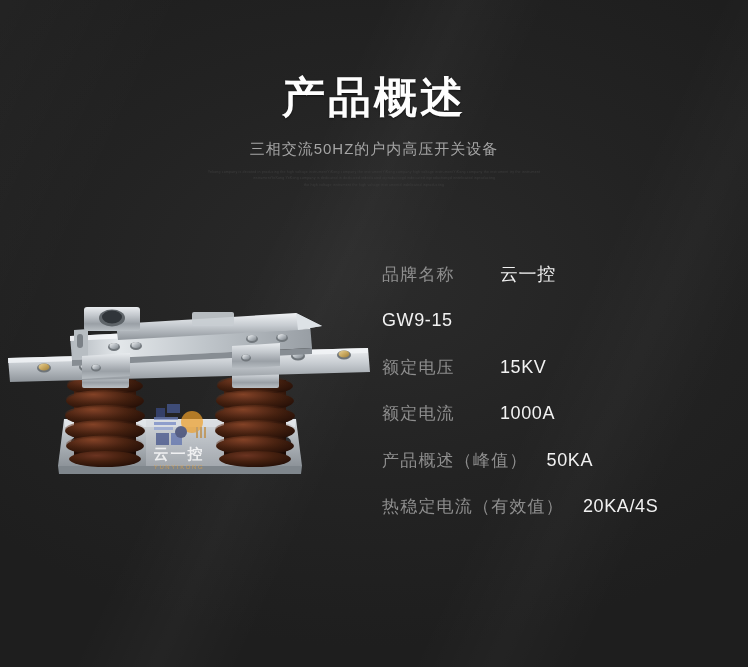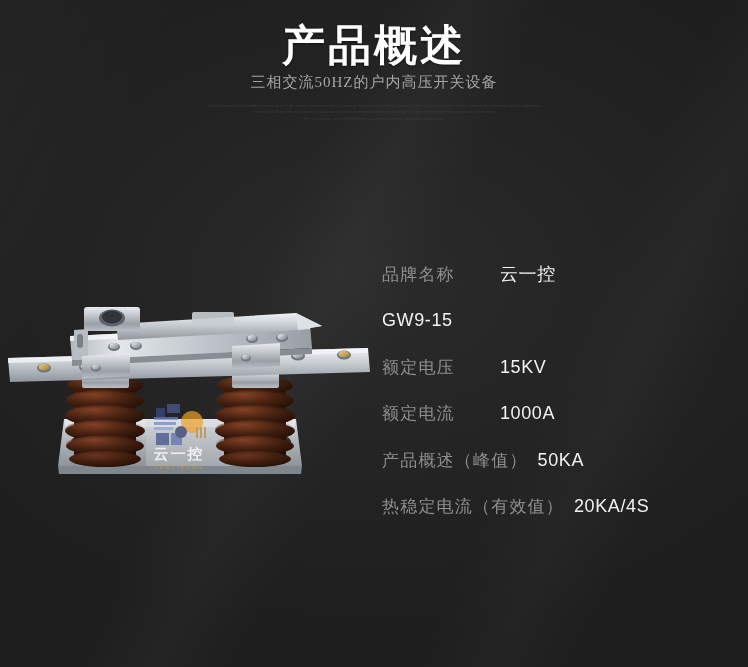--- a/index.html
+++ b/index.html
@@ -20,26 +20,26 @@
       linear-gradient(115deg, rgba(255,255,255,0) 68%, rgba(255,255,255,0.022) 76%, rgba(255,255,255,0) 84%),
       radial-gradient(ellipse 70% 55% at 50% 42%, #2b2b2b 0%, #232323 55%, #1e1e1e 100%);
     overflow:hidden;
   }
 
   
   .hdr { position:absolute; left:0; top:0; width:748px; text-align:center; }
   .title {
     font-size:43px; font-weight:bold; color:#fefefe;
     letter-spacing:3px; line-height:1;
-    margin-top:24px;
+    margin-top:76px;
     text-shadow:0 1px 2px rgba(0,0,0,.5);
   }
   .subtitle {
     font-size:15px; color:#a4a4a4; letter-spacing:1px;
-    margin-top:8px; line-height:1;font-family:Liberation Serif, serif;
+    margin-top:22px; line-height:1;
   }
   .microtext {
     margin-top:13px;
     font-size:3.6px; line-height:6.3px;
     color:#3d3d3d; letter-spacing:.15px;
     width:430px; margin-left:auto; margin-right:auto;
     text-align:center; white-space:normal;
     font-family:"Liberation Sans",sans-serif;
   }
   .microtext div { display:block; }
@@ -61,21 +61,21 @@
     color:#8e8e8e; font-size:17px; letter-spacing:1.2px;
     white-space:nowrap; line-height:1;
   }
   .spec-value {
     color:#f2f2f2; font-size:18px; letter-spacing:.6px;
     white-space:nowrap; line-height:1;
   }
   .spec-row.fixed .spec-label { width:118px; }
   .spec-row.fixed .spec-value { margin-left:0; }
   .spec-row.wide .spec-label { width:auto; }
-  .spec-row.wide .spec-value { margin-left:10px; }
+  .spec-row.wide .spec-value { margin-left:19px; }
 </style>
 </head>
 <body>
 
 <div id="page">
 
   <div class="hdr">
     <div class="title">产品概述</div>
     <div class="subtitle">三相交流50HZ的户内高压开关设备</div>
     <div class="microtext">

